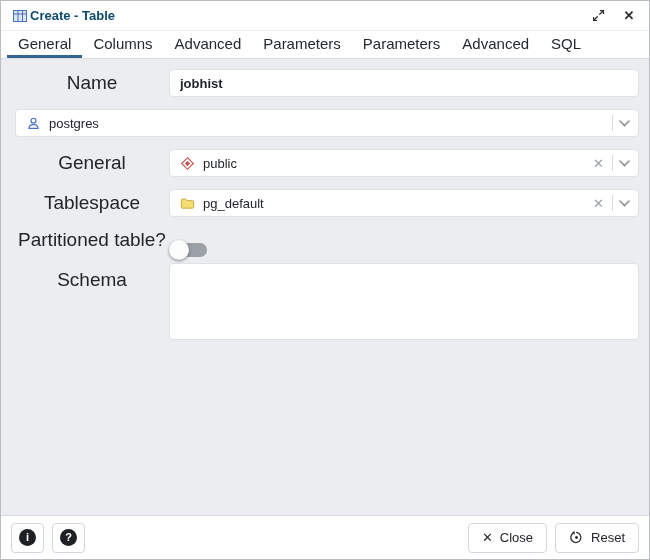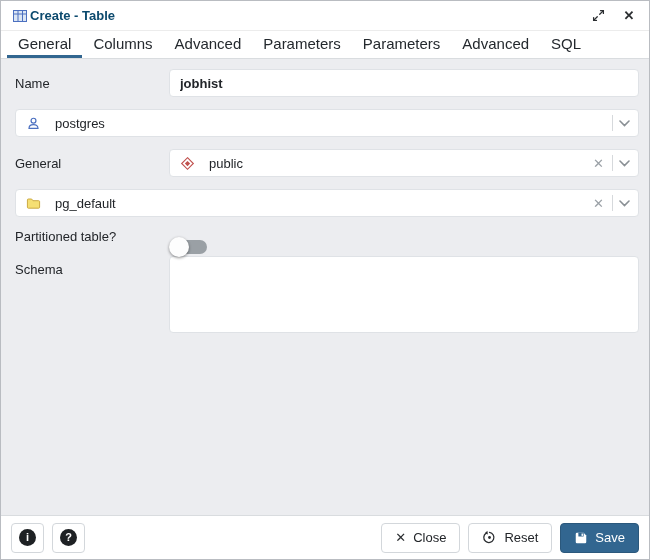--- a/index.html
+++ b/index.html
@@ -22,32 +22,32 @@
   .tabbar { display:flex; padding:0 6px; background:#fff; border-bottom:1px solid #d9dcdf;
             height:28px; flex:0 0 auto; }
   .tab { padding:0 11px; font-size:15px; color:#24292e; display:flex; align-items:center;
          border-bottom:3px solid transparent; cursor:pointer; white-space:nowrap; }
   .tab.active { border-bottom-color:#326690; }
 
   
   .body { flex:1 1 auto; background:#ecedf0; padding:10px 10px 0 14px; overflow:hidden; }
   .row { display:flex; align-items:center; margin-bottom:12px; }
   .row.align-top { align-items:flex-start; }
-  .field-label { width:154px; flex:0 0 154px; font-size:13px; color:#222529; }
+  .field-label { width:154px; flex:0 0 154px; font-size:19px; color:#222529;text-align:center; }
   .row.align-top .field-label { padding-top:6px; }
   .control { flex:1 1 auto; min-width:0; }
 
   input.text-input { width:100%; height:28px; border:1px solid #dfe2e6; border-radius:4px;
          padding:0 10px; font-size:13px; color:#222529; background:#fff; outline:none;
          font-family:"Liberation Sans", sans-serif;font-weight:bold; }
 
   .select { height:28px; background:#fff; border:1px solid #dfe2e6; border-radius:4px;
             display:flex; align-items:center; padding:0 8px 0 10px; cursor:pointer; }
   .select .sel-value { flex:1 1 auto; font-size:13px; color:#222529; display:flex;
-            align-items:flex-start; gap:14px; min-width:0; }
+            align-items:flex-start; gap:8px; min-width:0; }
   .sel-clear { color:#9aa0a6; font-size:13px; line-height:1; padding:0 2px; cursor:pointer; }
   .sel-divider { width:1px; height:16px; background:#d6d9dc; margin:0 6px; }
   .sel-caret { display:flex; align-items:center; cursor:pointer; }
 
   
   .switch { position:relative; width:40px; height:20px; cursor:pointer; }
   .switch .track { position:absolute; left:4px; top:3px; width:34px; height:14px;
                    border-radius:7px; background:#9aa0a5; }
   .switch .knob { position:absolute; left:0; top:0; width:20px; height:20px; border-radius:50%;
                   background:#fdfdfd; box-shadow:0 1px 3px rgba(0,0,0,0.45); }
@@ -161,20 +161,21 @@
           <span class="sel-caret">
             <svg width="11" height="7" viewBox="0 0 11 7" fill="none" stroke="#8a9095" stroke-width="1.6" stroke-linecap="round">
               <polyline points="1,1 5.5,5.5 10,1"></polyline>
             </svg>
           </span>
         </div>
       </span>
     </div>
 
     <div class="row">
+      <span class="field-label">Tablespace</span>
       <span class="control">
         <div class="select">
           <span class="sel-value">
             <span style="display:flex;">
               <svg width="15" height="15" viewBox="0 0 16 16">
                 <path d="M1.5 4.2 Q1.5 3.2 2.5 3.2 H6 L7.4 5 H13.5 Q14.5 5 14.5 6 V12 Q14.5 13 13.5 13 H2.5 Q1.5 13 1.5 12 Z" fill="#f5df73" stroke="#c9a53b" stroke-width="1"></path>
               </svg>
             </span>
             <span>pg_default</span>
           </span>
@@ -224,26 +225,16 @@
       <button class="btn">
         <span style="display:flex;">
           <svg width="15" height="15" viewBox="0 0 16 16">
             <path d="M4.4 3.4 A5.4 5.4 0 1 0 8 2.6" fill="none" stroke="#2b2e31" stroke-width="1.4" stroke-linecap="round"></path>
             <path d="M5.8 0.8 L2.8 3.5 L6.2 4.7 Z" fill="#2b2e31"></path>
             <circle cx="8" cy="8" r="1.5" fill="#2b2e31"></circle>
           </svg>
         </span>
         <span>Reset</span>
       </button>
-      <button class="btn primary">
-        <span style="display:flex;">
-          <svg width="14" height="14" viewBox="0 0 16 16">
-            <path d="M2 3.4 Q2 2 3.4 2 H11 L14 5 V12.6 Q14 14 12.6 14 H3.4 Q2 14 2 12.6 Z" fill="#ffffff"></path>
-            <rect x="5" y="2" width="6" height="4.4" rx="0.5" fill="#326690"></rect>
-            <rect x="8.6" y="2.8" width="1.6" height="2.8" rx="0.4" fill="#ffffff"></rect>
-          </svg>
-        </span>
-        <span>Save</span>
-      </button>
     </span>
   </div>
 
 </div>
 
 </body></html>

